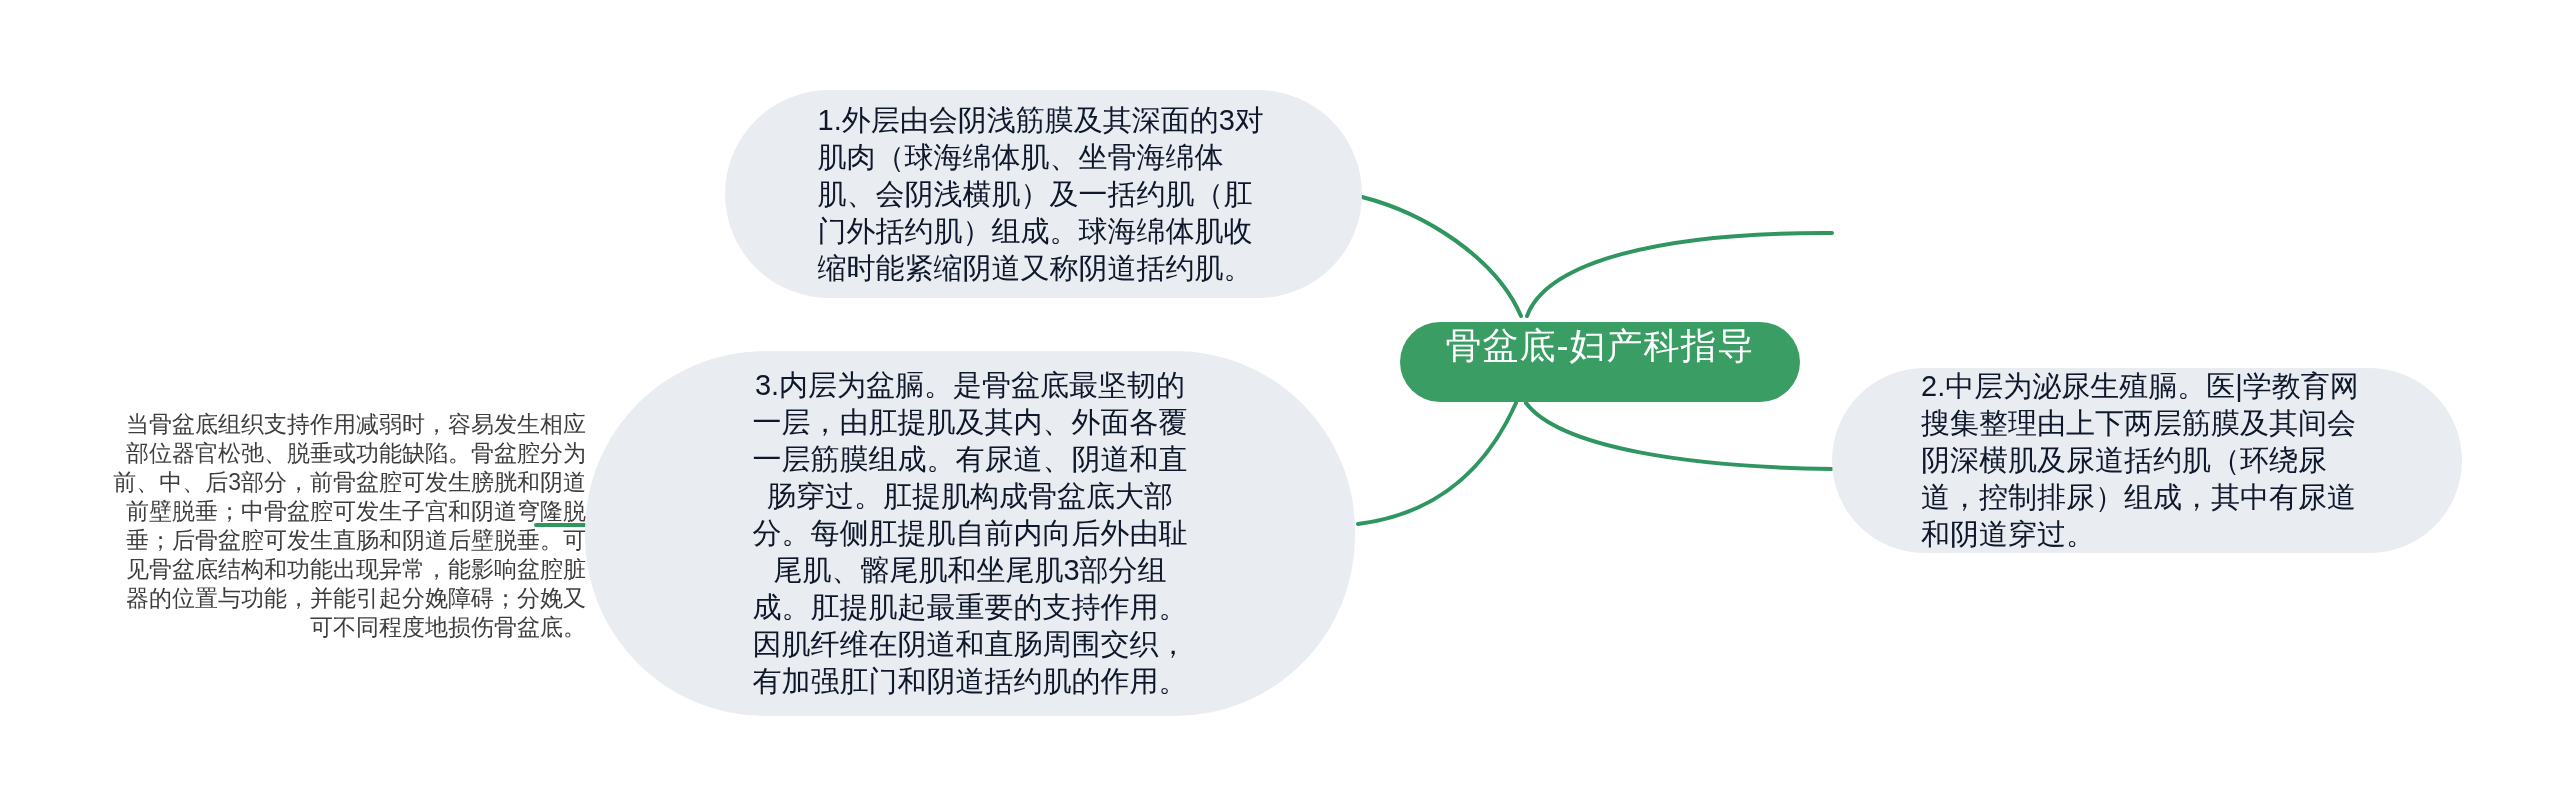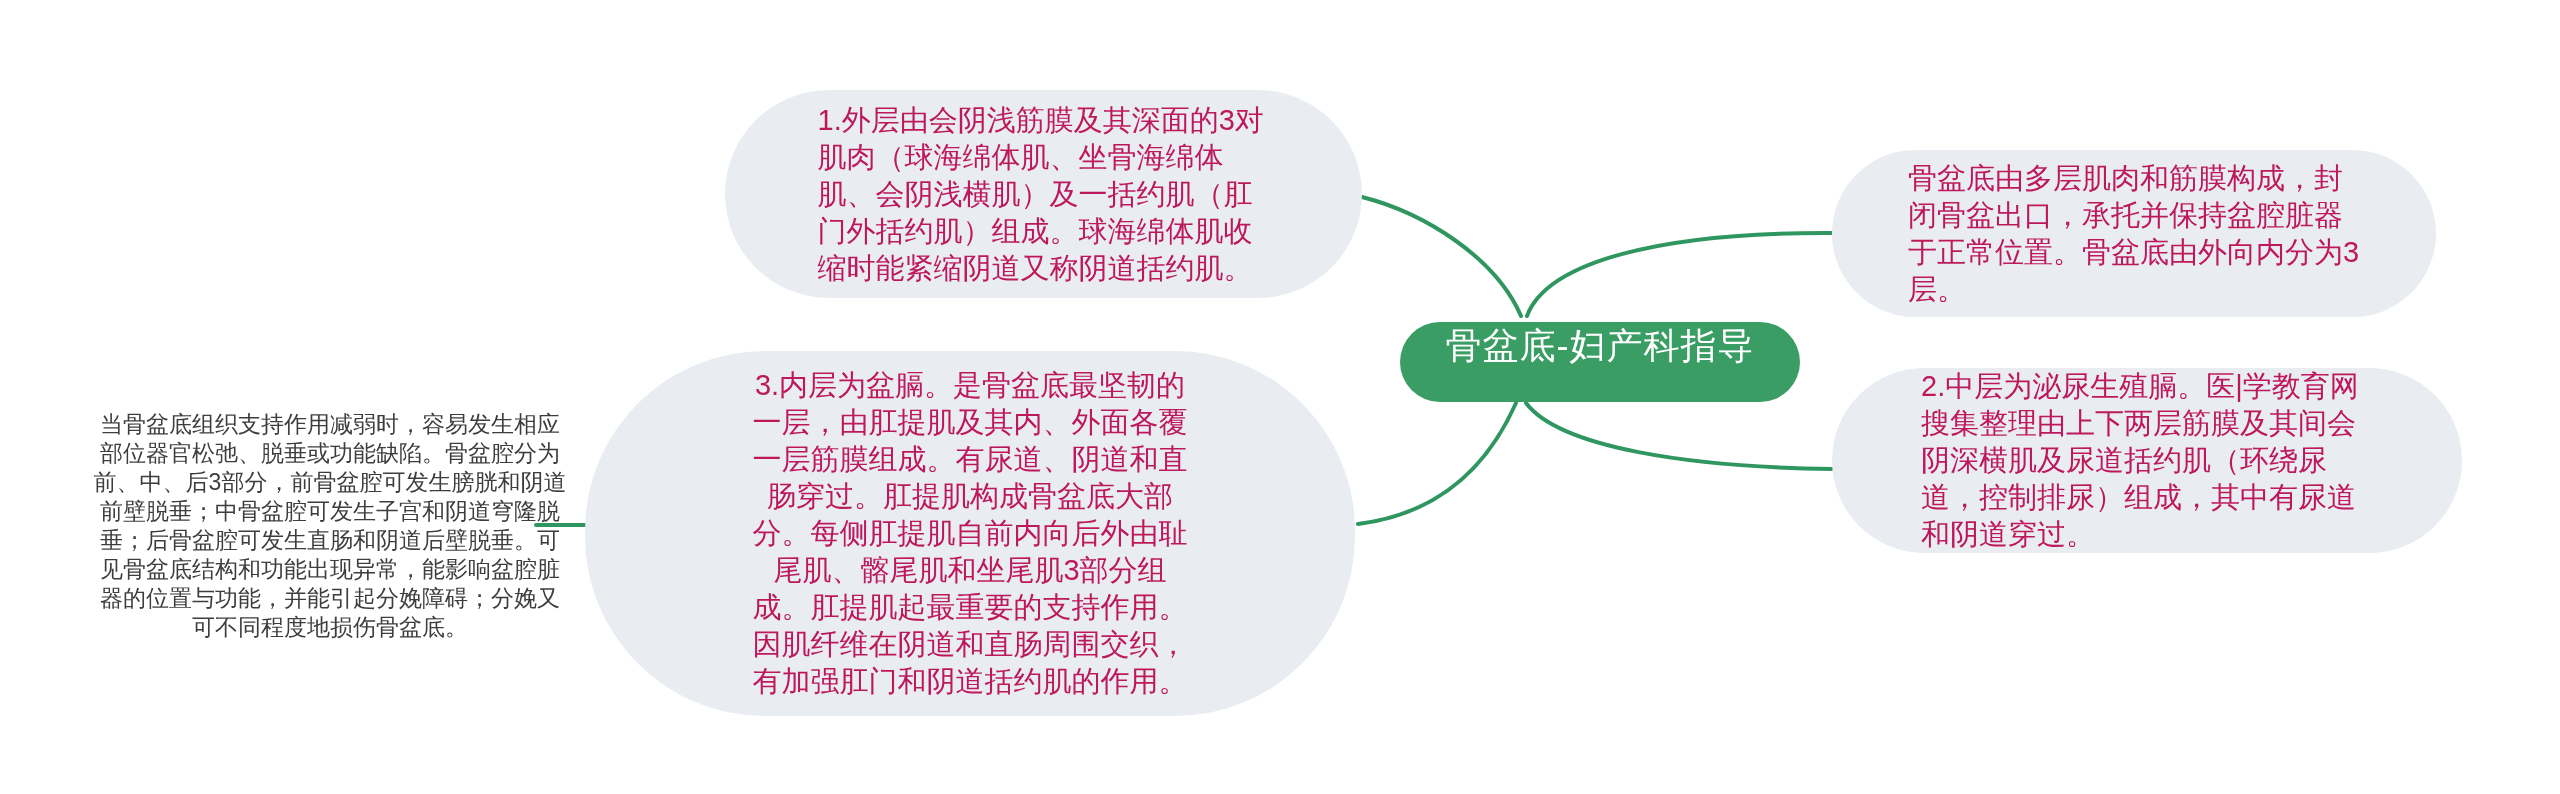--- a/index.html
+++ b/index.html
@@ -45,21 +45,21 @@
 
   .bubble {
     position: absolute;
     background: #e9edf2;
     display: flex;
     align-items: center;
     justify-content: center;
     z-index: 1;
   }
   .bubble .bubble-text {
-    color: #be185d;
+    color: #0f172a;
     font-size: 29px;
     line-height: 37px;
     text-align: left;
     word-break: break-all;
   }
 
   .bubble-top-left {
     left: 725px; top: 90px;
     width: 637px; height: 208px;
     border-radius: 104px;
@@ -82,26 +82,26 @@
 
   .bubble-bottom-right {
     left: 1832px; top: 368px;
     width: 630px; height: 185px;
     border-radius: 103px;
   }
   .bubble-bottom-right .bubble-text { width: 452px; }
 
   .left-note {
     position: absolute;
-    left: 91px; top: 410px;
+    left: 108px; top: 410px;
     width: 478px;
     color: #3d3d3d;
     font-size: 23px;
     line-height: 29px;
-    text-align: center;
+    text-align: right;
     word-break: break-all;
     z-index: 1;
   }
 </style>
 </head>
 <body>
 
 <div class="canvas">
 
   <svg class="connectors" viewBox="0 0 2560 794">
@@ -109,23 +109,20 @@
     <path d="M 1527 316 C 1547 262, 1660 232, 1832 233"></path>
     <path d="M 1516 403 C 1487 468, 1438 514, 1358 524"></path>
     <path d="M 1526 403 C 1560 448, 1690 467, 1832 469"></path>
     <path d="M 536 525 L 590 525"></path>
   </svg>
 
   <div class="bubble bubble-top-left">
     <div class="bubble-text">1.外层由会阴浅筋膜及其深面的3对肌肉（球海绵体肌、坐骨海绵体肌、会阴浅横肌）及一括约肌（肛门外括约肌）组成。球海绵体肌收缩时能紧缩阴道又称阴道括约肌。</div>
   </div>
 
-  <div class="bubble bubble-top-right">
-    <div class="bubble-text">骨盆底由多层肌肉和筋膜构成，封闭骨盆出口，承托并保持盆腔脏器于正常位置。骨盆底由外向内分为3层。</div>
-  </div>
 
   <div class="bubble bubble-bottom-left">
     <div class="bubble-text">3.内层为盆膈。是骨盆底最坚韧的一层，由肛提肌及其内、外面各覆一层筋膜组成。有尿道、阴道和直肠穿过。肛提肌构成骨盆底大部分。每侧肛提肌自前内向后外由耻尾肌、髂尾肌和坐尾肌3部分组成。肛提肌起最重要的支持作用。因肌纤维在阴道和直肠周围交织，有加强肛门和阴道括约肌的作用。</div>
   </div>
 
   <div class="bubble bubble-bottom-right">
     <div class="bubble-text">2.中层为泌尿生殖膈。医|学教育网搜集整理由上下两层筋膜及其间会阴深横肌及尿道括约肌（环绕尿道，控制排尿）组成，其中有尿道和阴道穿过。</div>
   </div>
 
   <div class="central-node">

